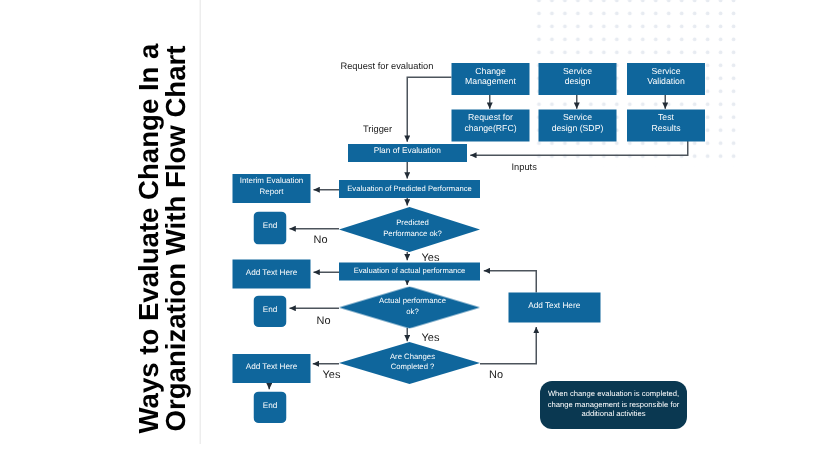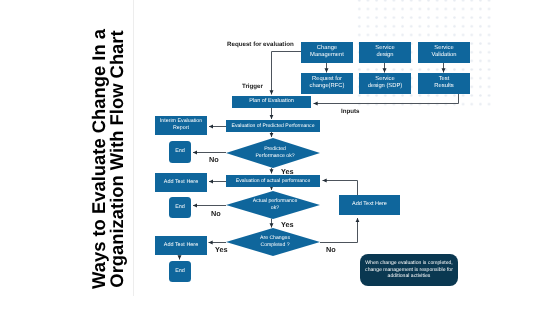--- a/index.html
+++ b/index.html
@@ -15,21 +15,21 @@
          text-align:center;letter-spacing:0px;white-space:nowrap;will-change:transform;}
   .node{position:absolute;box-sizing:border-box;color:#fff;display:flex;
         align-items:center;justify-content:center;text-align:center;
         line-height:1.3;background:#0f669c;will-change:transform;}
   .node.w2{padding:0 11px;}
   .node.w3{padding:0 7px;}
   .note{position:absolute;box-sizing:border-box;background:#0a3851;color:#fff;
         border-radius:8px;display:flex;align-items:center;justify-content:center;
         text-align:center;line-height:1.35;padding:3px 8px;will-change:transform;}
   .rbox{border-radius:3.5px;}
-  .lbl{position:absolute;font-weight:bold;color:#1a1a1a;white-space:nowrap;
+  .lbl{position:absolute;font-weight:normal;color:#1a1a1a;white-space:nowrap;
        will-change:transform;}
   .dia{position:absolute;color:#fff;display:flex;align-items:center;
        justify-content:center;text-align:center;line-height:1.3;
        background:#0f669c;clip-path:polygon(50% 0,100% 50%,50% 100%,0 50%);
        will-change:transform;}
   .dia > span{display:block;max-width:40px;position:relative;left:2px;}
   .dia.w2 > span{max-width:48px;}
   #wires{position:absolute;left:0;top:0;width:560px;height:315px;pointer-events:none;}
 </style>
 </head>

